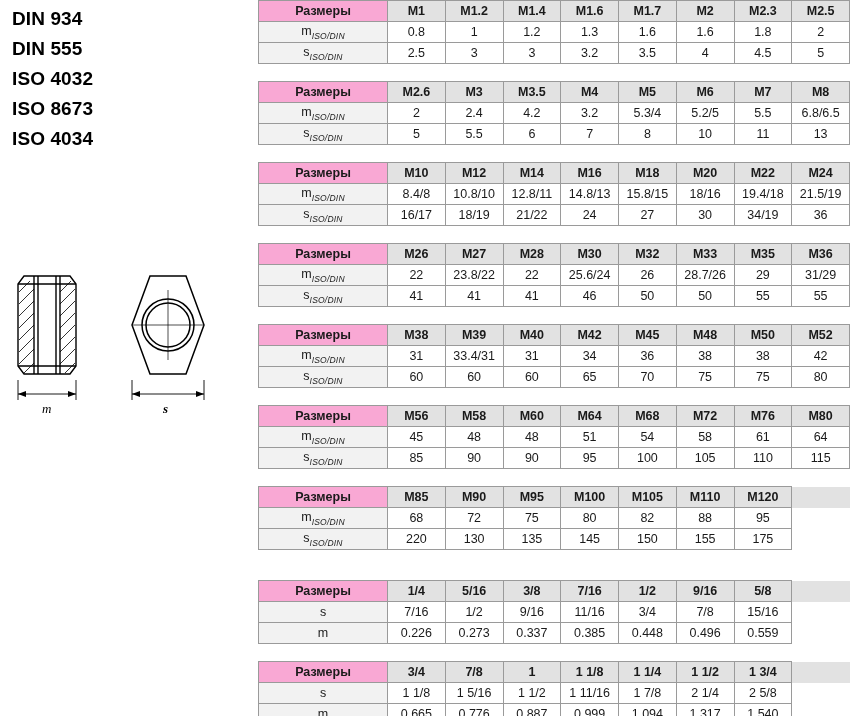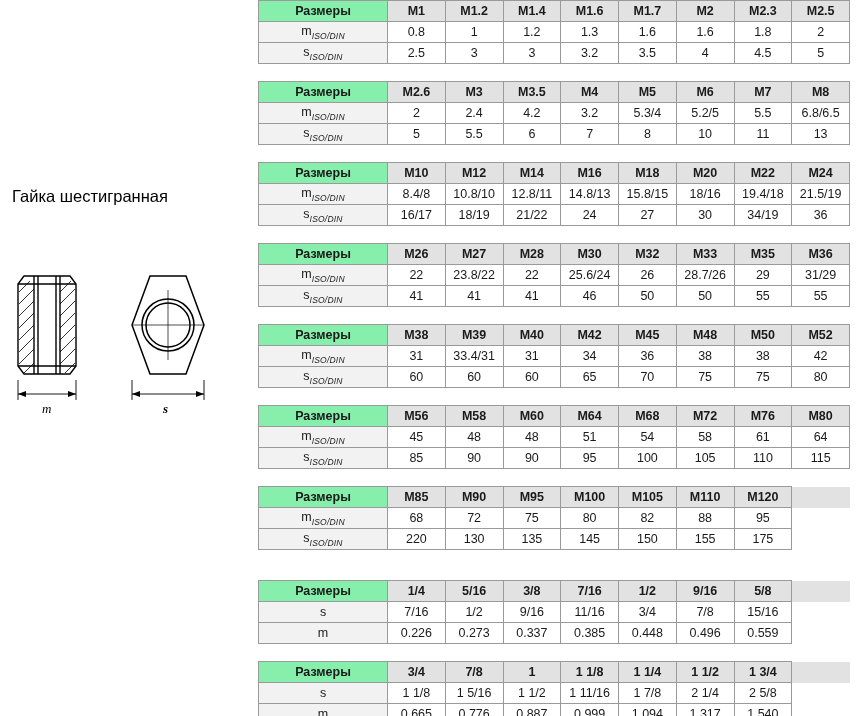--- a/index.html
+++ b/index.html
@@ -81,21 +81,21 @@
     font-size: 12.5px;
     color: #1a1a1a;
     padding: 0;
   }
   table.dim-table tr.header-row td {
     background: #e2e2e2;
     font-weight: bold;
     font-size: 12.5px;
   }
   table.dim-table tr.header-row td.rowlabel {
-    background: #86efac;
+    background: #f9a8d4;
   }
   table.dim-table td.rowlabel {
     background: #f2f2f2;
     width: 128px;
     font-size: 12.5px;
   }
   table.dim-table td.blank {
     border: none;
     background: transparent;
   }
@@ -104,22 +104,28 @@
     vertical-align: sub;
     letter-spacing: 0.2px;
     font-style: italic;
   }
 </style>
 </head>
 <body>
 
 <div id="left-panel">
 
-
-  <div id="product-title">Гайка шестигранная</div>
+  <div id="standards-list">
+    <div class="standard-line">DIN 934</div>
+    <div class="standard-line">DIN 555</div>
+    <div class="standard-line">ISO 4032</div>
+    <div class="standard-line">ISO 8673</div>
+    <div class="standard-line">ISO 4034</div>
+  </div>
+
 
   <div id="drawing-area">
     <svg width="230" height="180" viewBox="0 0 230 180">
 
       <g stroke="#000000" fill="none" stroke-width="1.4">
 
         <path d="M10,40 L10,122 L16,130 L62,130 L68,122 L68,40 L62,32 L16,32 Z"></path>
 
         <line x1="10" y1="40" x2="68" y2="40"></line>
         <line x1="10" y1="122" x2="68" y2="122"></line>

